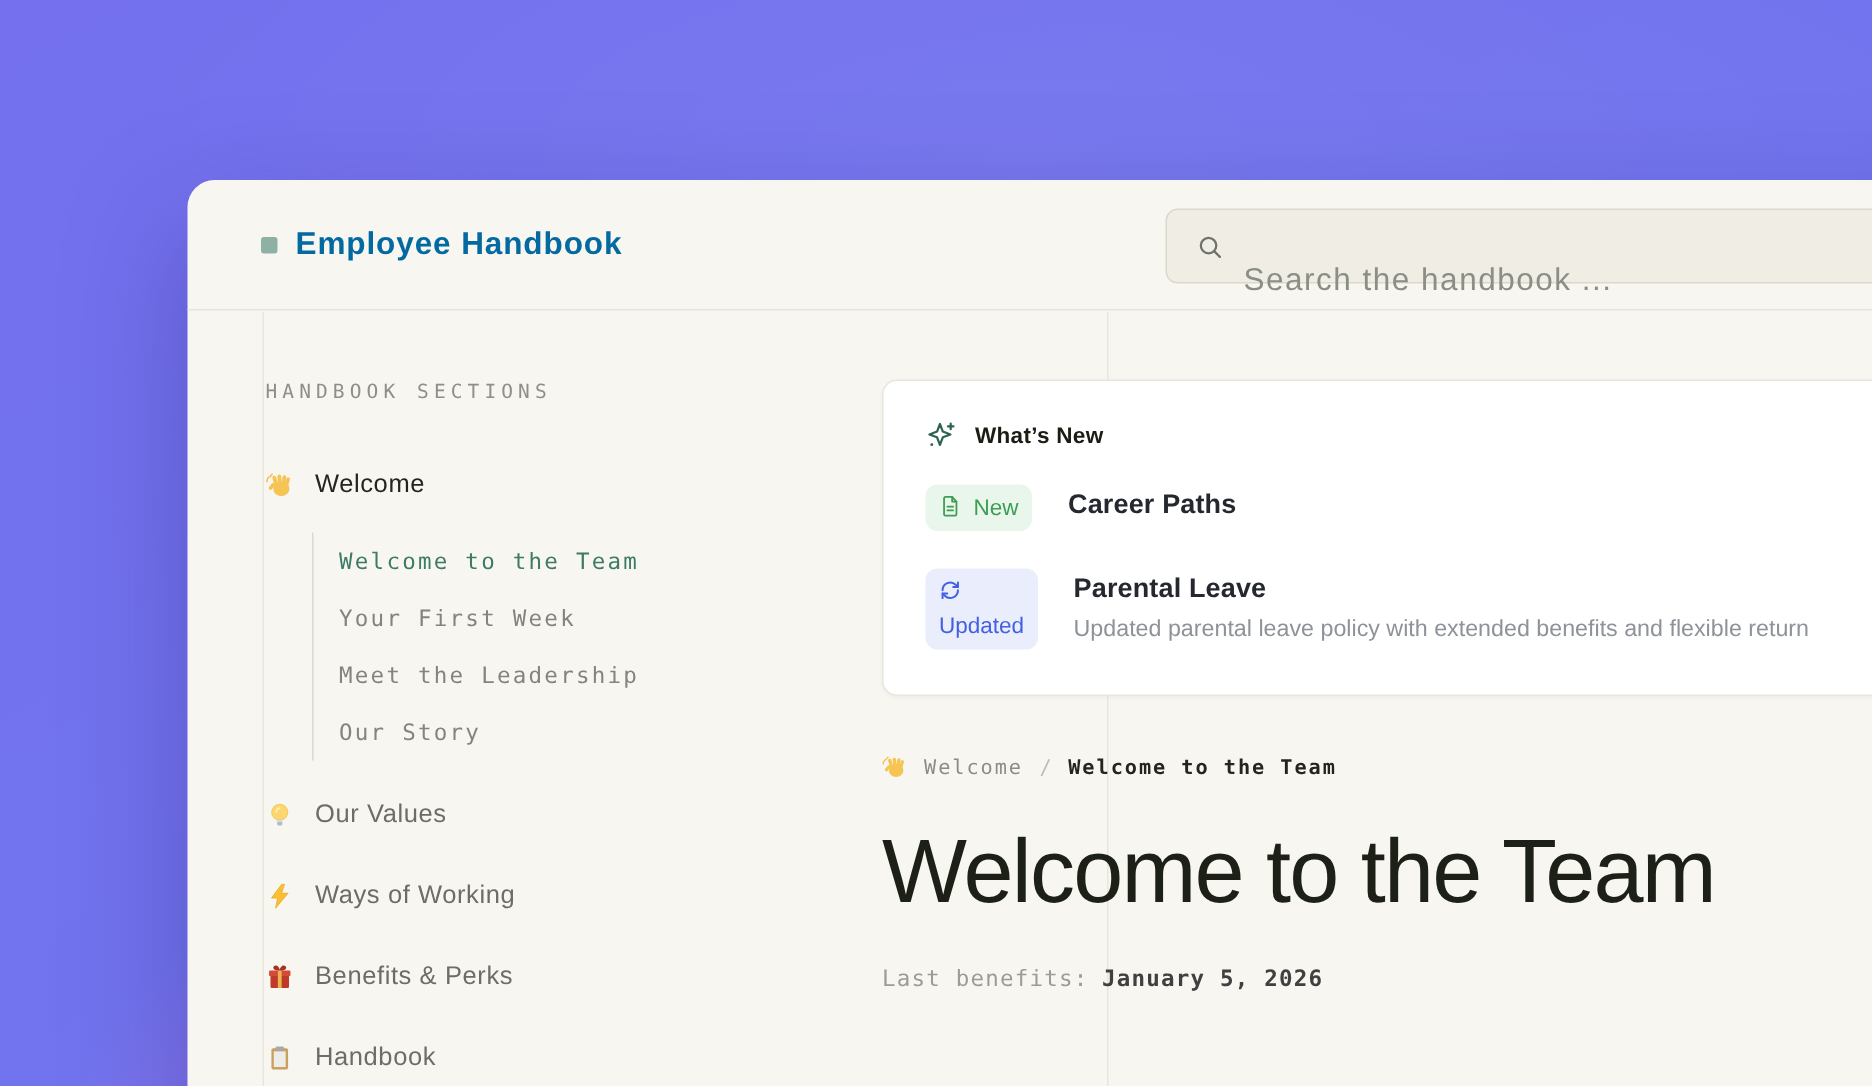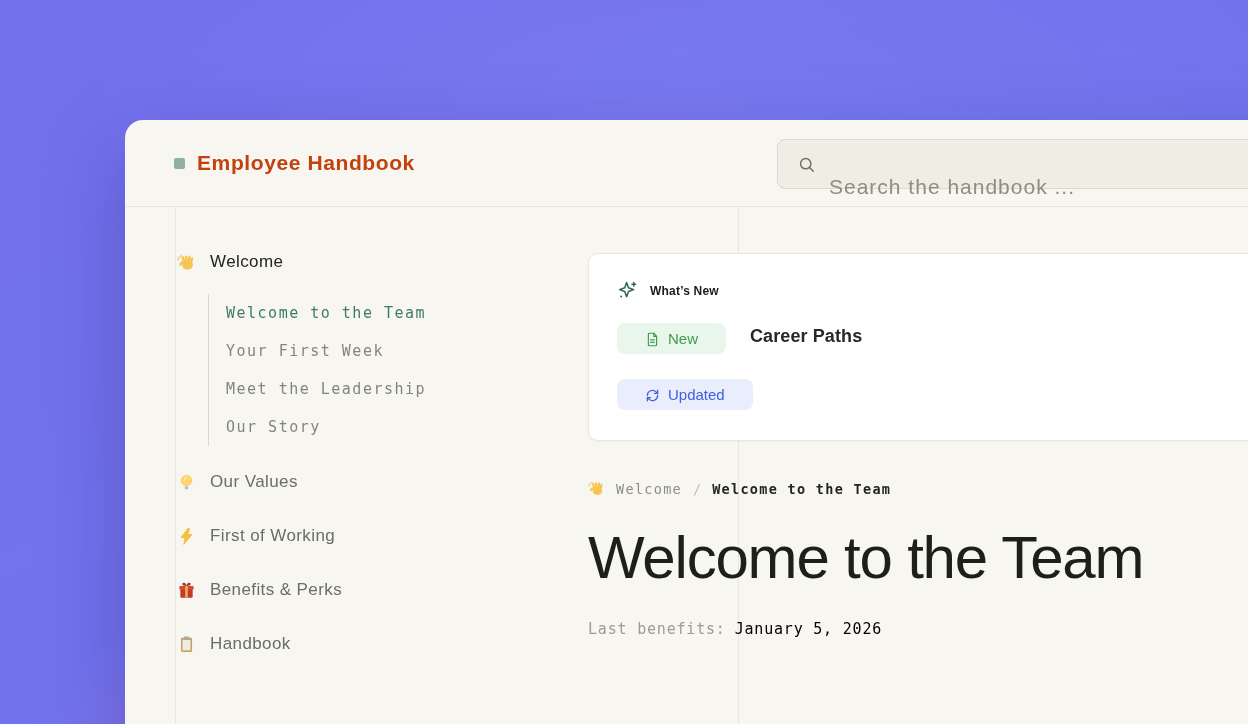--- a/index.html
+++ b/index.html
@@ -24,21 +24,21 @@
   }
 
   
   .app-header {
     position: relative; height: 87px;
     border-bottom: 1px solid #e7e4d9;
     display: flex; align-items: center;
     padding-left: 49px;
   }
   .logo-square { width: 11px; height: 11px; border-radius: 2px; background: #8fb0a5; margin-right: 12px; flex: none; }
-  .app-title { font-size: 21px; font-weight: 600; color: #c2410c; letter-spacing: 0.6px; }
+  .app-title { font-size: 21px; font-weight: 600; color: #0369a1; letter-spacing: 0.6px; }
   .search-box {
     position: absolute; left: 652px; top: 19px;
     width: 620px; height: 50px;
     background: #f0ede4; border: 1px solid #dcd8cb; border-radius: 8px;
     display: flex; align-items: center; padding-left: 19px; gap: 13px;
   }
   .search-box svg { flex: none; }
   .search-box input {
     border: none; outline: none; background: transparent; width: 420px;
     font-family: Liberation Sans, sans-serif; font-size: 21px; letter-spacing: 1px; color: #55584f; margin-top: 45px;
@@ -76,46 +76,46 @@
 
   
   .main { position: absolute; left: 463px; top: 0; width: 920px; z-index: 1; }
   .wn-card {
     margin-top: 45px; width: 800px;
     background: #ffffff; border: 1px solid #e9e6dd; border-radius: 10px;
     padding: 26px 28px 30px 28px;
     box-shadow: 0 1px 3px rgba(30,30,20,0.04);
   }
   .wn-head { display: flex; align-items: center; gap: 12px; margin-bottom: 25px; }
-  .wn-title { font-size: 12px; font-weight: 700; color: #1b1d15; letter-spacing: 0.2px; text-align: center; }
+  .wn-title { font-size: 15px; font-weight: 700; color: #1b1d15; letter-spacing: 0.2px; text-align: center; }
   .wn-row { display: flex; align-items: flex-start; gap: 24px; }
   .wn-row + .wn-row { margin-top: 28px; }
   .badge {
-    display: flex; align-items: flex-end; gap: 8px; flex: none;
-    padding: 7px 28px; border-radius: 8px; font-size: 15px; font-weight: 500;
+    display: flex; align-items: flex-start; gap: 8px; flex: none;
+    padding: 7px 9px; border-radius: 8px; font-size: 15px; font-weight: 500;
     margin-top: -3px;
   }
   .badge-new { background: #e9f6eb; color: #3c9d53; }
-  .badge-updated { background: #e9edfc; color: #4160e2; }
+  .badge-updated { background: #e9edfc; color: #4160e2; flex-direction: column; }
   .wn-item-title { font-size: 18px; font-weight: 600; color: #25282e; letter-spacing: 0.1px; }
   .wn-item-desc { margin-top: 8px; font-size: 15.5px; color: #8e9299; white-space: nowrap; }
 
   .breadcrumb { margin-top: 39px; display: flex; align-items: center; gap: 11px; }
   .breadcrumb .crumb-ic { width: 17px; height: 17px; flex: none; }
   .crumb-section { font-size: 13.5px; letter-spacing: 1.3px; color: #8b8d84; cursor: pointer; }
   .crumb-sep { font-size: 13.5px; color: #bcbeb4; }
   .crumb-current { font-size: 13.5px; letter-spacing: 1.3px; color: #24261e; font-weight: 700; }
 
   .page-title {
     margin-top: 26px; font-size: 60px; font-weight: 500;
     letter-spacing: -1.2px; color: #1d2016; white-space: nowrap;
   }
   .last-updated { margin-top: 28px; font-size: 15px; letter-spacing: 0.8px; }
   .last-updated .lu-label { color: #9b9c93; }
-  .last-updated .lu-value { color: #000000; font-weight: 400; margin-left: 9px; }
+  .last-updated .lu-value { color: #404040; font-weight: 700; margin-left: 9px; }
 </style>
 </head>
 <body>
 
 <div class="app-card">
 
   <div class="app-header">
     <div class="logo-square"></div>
     <div class="app-title">Employee Handbook</div>
     <div class="search-box">
@@ -125,20 +125,21 @@
       </svg>
       <input type="text" placeholder="Search the handbook ..." style="">
     </div>
   </div>
 
   <div class="app-body">
     <div class="vline vline-left"></div>
     <div class="vline vline-right"></div>
 
     <div class="sidebar">
+      <div class="sidebar-heading mono">HANDBOOK SECTIONS</div>
 
       <div class="nav">
 
         <div class="nav-section active">
           <svg class="nav-ic" viewBox="0 0 24 24">
             <g stroke="#f3c24b" stroke-width="1.3" fill="none" stroke-linecap="round">
               <path d="M2.6 5.2q-1.4 1.6-1.5 3.8"></path>
                 <path d="M5.6 2.6q-1.2 1-1.8 2.4"></path>
             </g>
             <g fill="#f6c453">
@@ -167,21 +168,21 @@
             <rect x="9.8" y="15.6" width="4.4" height="1.6" fill="#cfd5da"></rect>
             <path d="M9.8 17.4h4.4v2a1.2 1.2 0 0 1-1.2 1.2h-2a1.2 1.2 0 0 1-1.2-1.2z" fill="#b4bbc2"></path>
           </svg>
           <span class="nav-section-label">Our Values</span>
         </div>
 
         <div class="nav-section">
           <svg class="nav-ic" viewBox="0 0 24 24">
             <path d="M13.5 2 5 13.5h5.2L8.5 22 19 9.5h-5.5L16 2z" fill="#fcbf33" stroke="#e8a51f" stroke-width="0.6" stroke-linejoin="round"></path>
           </svg>
-          <span class="nav-section-label">First of Working</span>
+          <span class="nav-section-label">Ways of Working</span>
         </div>
 
         <div class="nav-section">
           <svg class="nav-ic" viewBox="0 0 24 24">
             <rect x="4.2" y="10.2" width="15.6" height="10.8" rx="1" fill="#bf3a2b"></rect>
             <rect x="3" y="6.4" width="18" height="4.6" rx="1" fill="#d64937"></rect>
             <rect x="10.4" y="6.4" width="3.2" height="14.6" fill="#e9b64e"></rect>
             <path d="M12 6.4C9 6.4 6.6 5.4 6.6 3.9s2-2.4 3.4-1.4S12 4.9 12 6.4zm0 0c3 0 5.4-1 5.4-2.5s-2-2.4-3.4-1.4S12 4.9 12 6.4z" fill="#a93226"></path>
           </svg>
           <span class="nav-section-label">Benefits &amp; Perks</span>
@@ -227,20 +228,24 @@
 
         <div class="wn-row">
           <div class="badge badge-updated">
             <svg width="15" height="15" viewBox="0 0 24 24" fill="none" stroke="#4160e2" stroke-width="2.1" stroke-linecap="round" stroke-linejoin="round">
               <path d="M3.8 12a8.2 8.2 0 0 1 14-5.8l2.4 2.2"></path>
               <path d="M20.2 3.6v5h-5"></path>
               <path d="M20.2 12a8.2 8.2 0 0 1-14 5.8l-2.4-2.2"></path>
               <path d="M3.8 20.4v-5h5"></path>
             </svg>
             <span>Updated</span>
+          </div>
+          <div>
+            <div class="wn-item-title">Parental Leave</div>
+            <div class="wn-item-desc">Updated parental leave policy with extended benefits and flexible return</div>
           </div>
         </div>
       </div>
 
       <div class="breadcrumb">
         <svg class="crumb-ic" viewBox="0 0 24 24">
           <g stroke="#f3c24b" stroke-width="1.3" fill="none" stroke-linecap="round">
             <path d="M2.6 5.2q-1.4 1.6-1.5 3.8"></path>
               <path d="M5.6 2.6q-1.2 1-1.8 2.4"></path>
           </g>

